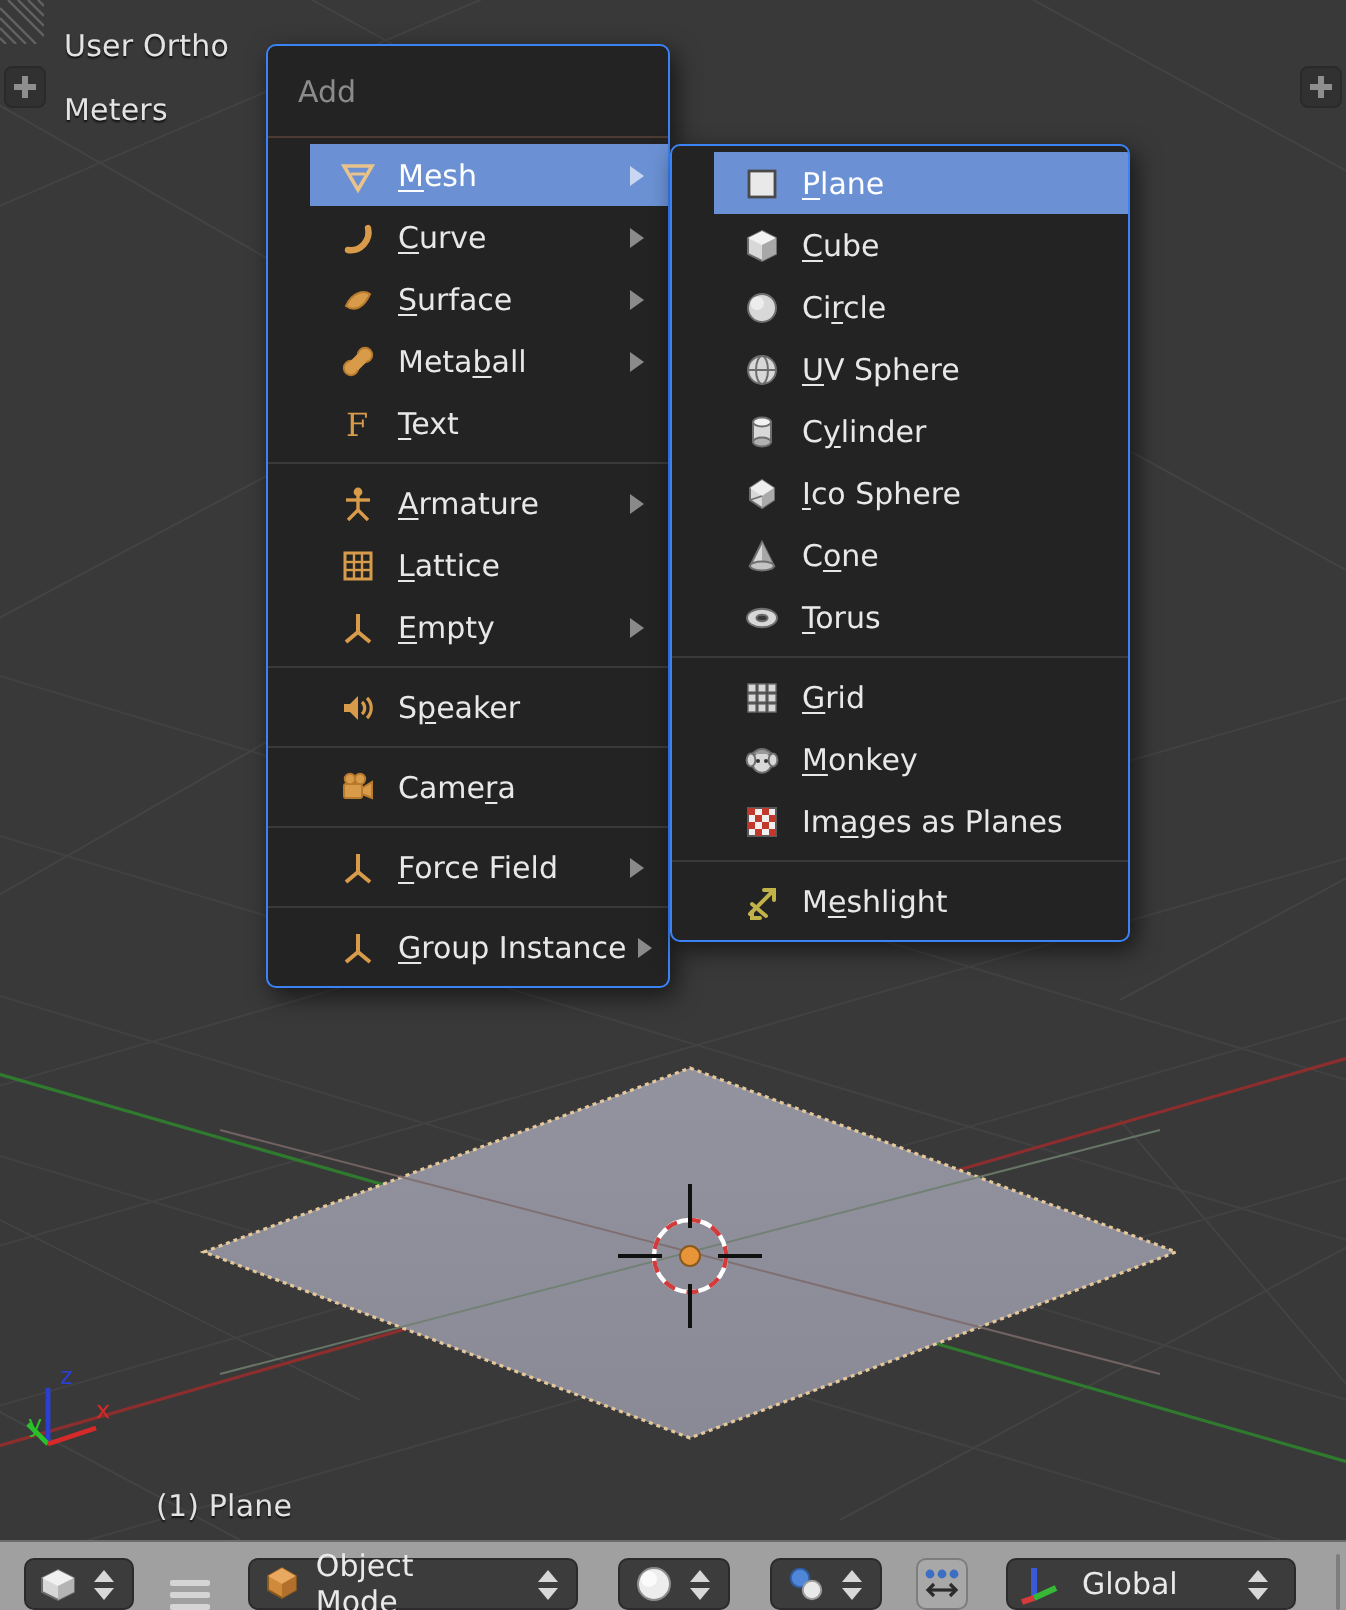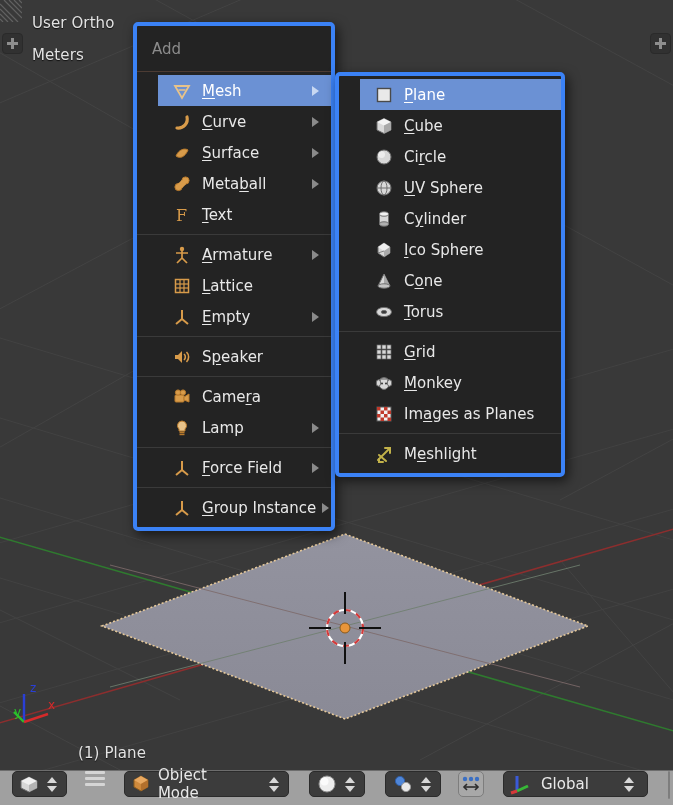--- a/index.html
+++ b/index.html
@@ -38,21 +38,21 @@
   .plus-glyph { position:relative; width:11px; height:11px; }
   .plus-glyph::before, .plus-glyph::after {
     content:""; position:absolute; background:#8e8e8e;
   }
   .plus-glyph::before { left:4px; top:0;   width:3px; height:11px; }
   .plus-glyph::after  { left:0;   top:4px; width:11px; height:3px; }
 
   
   .menu {
     position:absolute; background:#232323;
-    border:4px solid #3b82f6; border-radius:5px;
+    border:1px solid #3b82f6; border-radius:5px;
     box-shadow:3px 4px 12px rgba(0,0,0,.6);
     padding:0; overflow:hidden;
   }
   #menu-add  { left:133px; top:22px;  width:202px; }
   #menu-mesh { left:335px; top:72px;  width:230px; }
 
   .menu-title {
     height:46px; line-height:46px; padding-left:15px;
     color:#8b8b8b; font-size:15px;
     border-bottom:1px solid #4c3b33;
@@ -79,21 +79,21 @@
     border-left:7px solid #8a8a8a;
   }
   .menu-item.selected .arrow { border-left-color:#c8d8f2; }
   .menu-sep { height:1px; background:#3a3a3a; margin:4px 0; }
 
   
   #header {
     position:absolute; left:0; top:770px; width:673px; height:35px;
     background:#a0a0a0;
     border-top:1px solid #6d6d6d;
-    display:flex; align-items:flex-start; gap:11px; padding:0 4px;
+    display:flex; align-items:flex-end; gap:11px; padding:0 4px;
   }
   .btn-dark {
     background:#3c3c3c; border:1px solid #2b2b2b; border-radius:5px;
     height:26px; display:flex; align-items:center; color:#e9e9e9;
     font-size:14px;
   }
   .btn-gray {
     background:#a8a8a8; border:1px solid #7d7d7d; border-radius:5px;
     height:26px; display:flex; align-items:center;
   }
@@ -342,31 +342,20 @@
           <span class="mi-icon">
             <svg width="20" height="20" viewBox="0 0 20 20">
               <rect x="3" y="8" width="9" height="7" rx="1" fill="#d89b4a" stroke="#b87a2c"></rect>
                 <polygon points="12,10 17,7 17,15 12,13" fill="#d89b4a" stroke="#b87a2c"></polygon>
                 <circle cx="6" cy="5.5" r="2.6" fill="#d89b4a" stroke="#b87a2c"></circle>
                 <circle cx="11" cy="5.5" r="2.6" fill="#d89b4a" stroke="#b87a2c"></circle>
             </svg>
           </span>
           <span class="mi-label">Came<u>r</u>a</span>
         </div>
-        <div class="menu-item">
-          <span class="mi-icon">
-            <svg width="20" height="20" viewBox="0 0 20 20">
-              <path d="M10 3 A4.6 4.6 0 0 1 13 11 L13 13 L7 13 L7 11 A4.6 4.6 0 0 1 10 3 Z" fill="#e8c38a" stroke="#b87a2c"></path>
-                <rect x="7.5" y="13.5" width="5" height="1.6" fill="#b87a2c"></rect>
-                <rect x="7.5" y="15.6" width="5" height="1.6" fill="#b87a2c"></rect>
-            </svg>
-          </span>
-          <span class="mi-label">Lamp</span>
-          <span class="arrow"></span>
-        </div>
         <div class="menu-sep"></div>
         <div class="menu-item">
           <span class="mi-icon">
             <svg width="20" height="20" viewBox="0 0 20 20">
               <line x1="10" y1="3" x2="10" y2="12" stroke="#d89b4a" stroke-width="2"></line>
                 <line x1="10" y1="12" x2="4" y2="17" stroke="#d89b4a" stroke-width="2"></line>
                 <line x1="10" y1="12" x2="16" y2="17" stroke="#d89b4a" stroke-width="2"></line>
             </svg>
           </span>
           <span class="mi-label"><u>F</u>orce Field</span>

